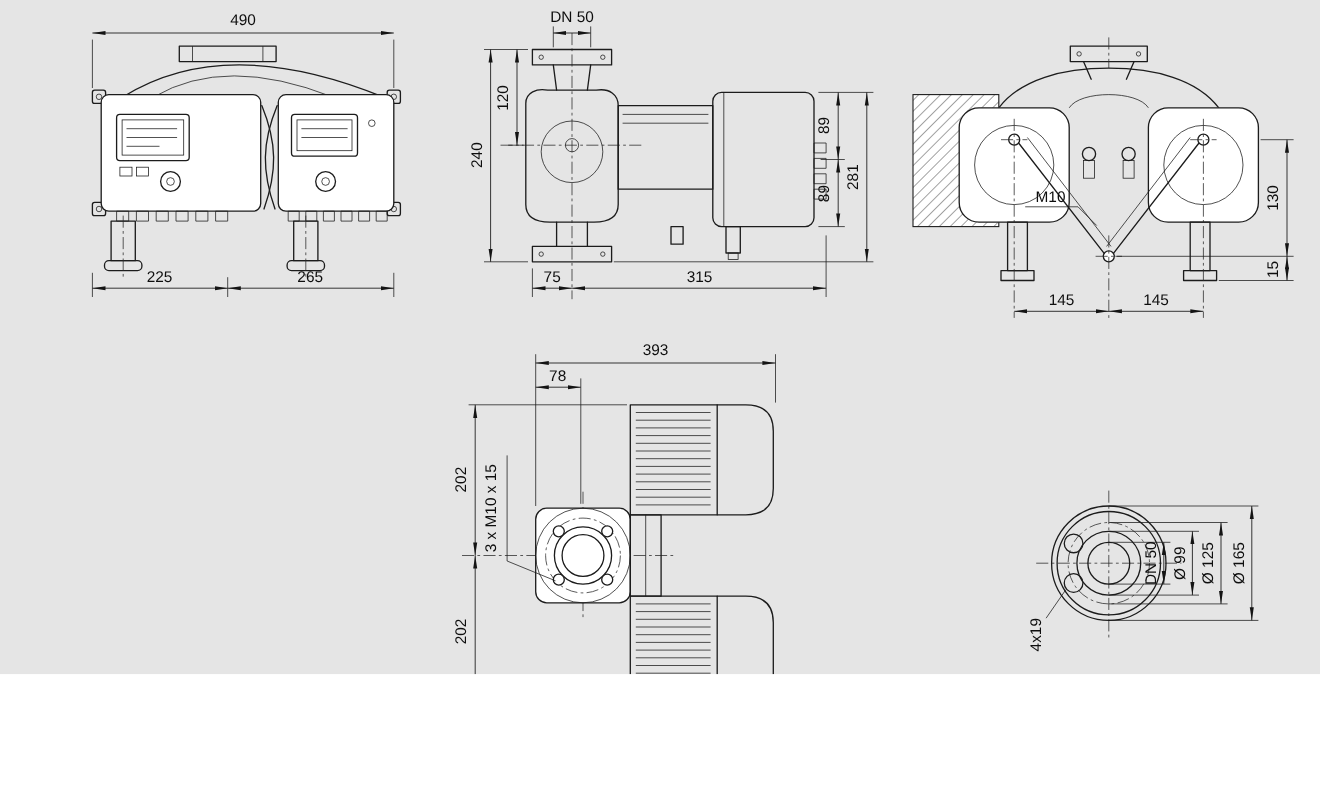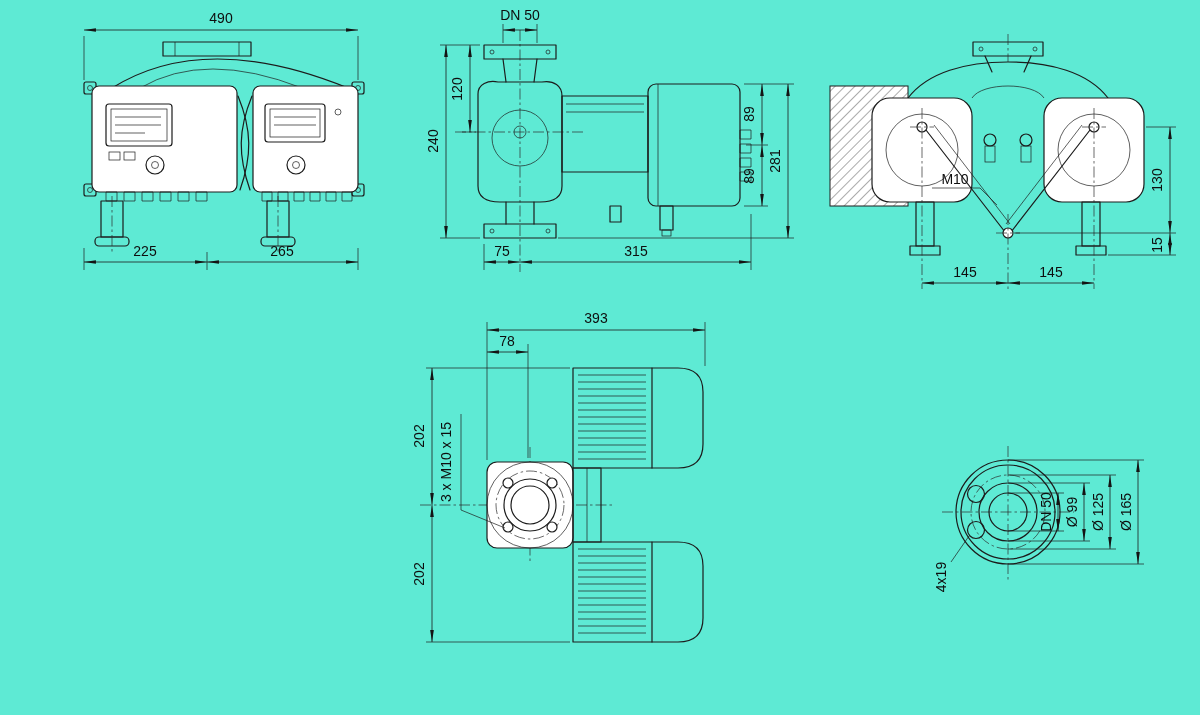--- a/index.html
+++ b/index.html
@@ -1,17 +1,17 @@
 <!DOCTYPE html>
 <html><head>
 <meta charset="utf-8">
 <title>Technical drawing</title>
 <style>
   html,body{margin:0;padding:0;background:#fff}
-  .stage{position:relative;width:1200px;height:715px;background:#5eead4;font-family:"Liberation Sans",sans-serif;overflow:hidden}
+  .stage{position:relative;width:1200px;height:613px;background:#e5e5e5;font-family:"Liberation Sans",sans-serif;overflow:hidden}
   svg{display:block}
   .ln{fill:none;stroke:#1c1c1c;stroke-width:1.2;stroke-linejoin:round;stroke-linecap:round}
   .fw{fill:#ffffff;stroke:#1c1c1c;stroke-width:1.2;stroke-linejoin:round}
   .th{fill:none;stroke:#1c1c1c;stroke-width:0.7}
   .dim{fill:none;stroke:#1c1c1c;stroke-width:0.8}
   .ext{fill:none;stroke:#1c1c1c;stroke-width:0.7}
   .cl{fill:none;stroke:#2b2b2b;stroke-width:0.7;stroke-dasharray:11 3 2.5 3}
   .txt{font-family:"Liberation Sans",sans-serif;font-size:14px;fill:#0e0e0e;text-anchor:middle}
 </style>
 </head>

